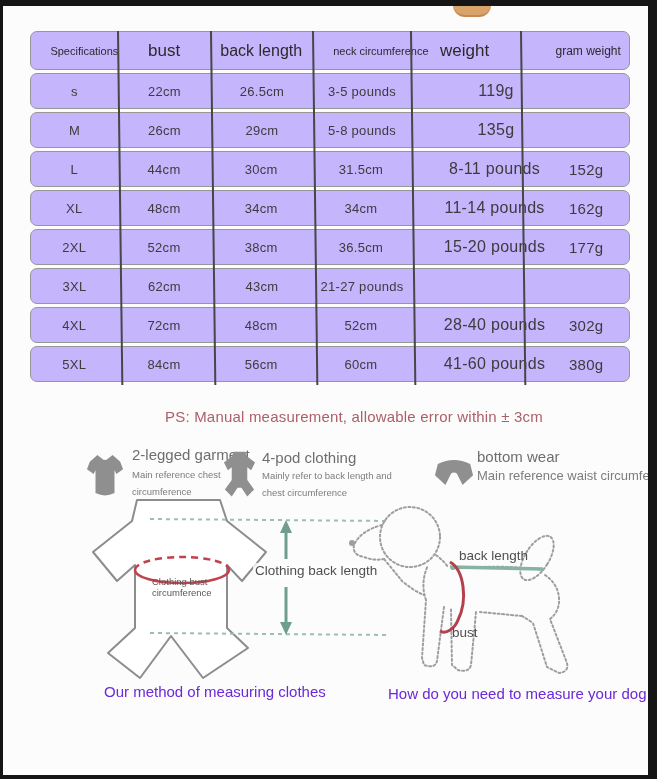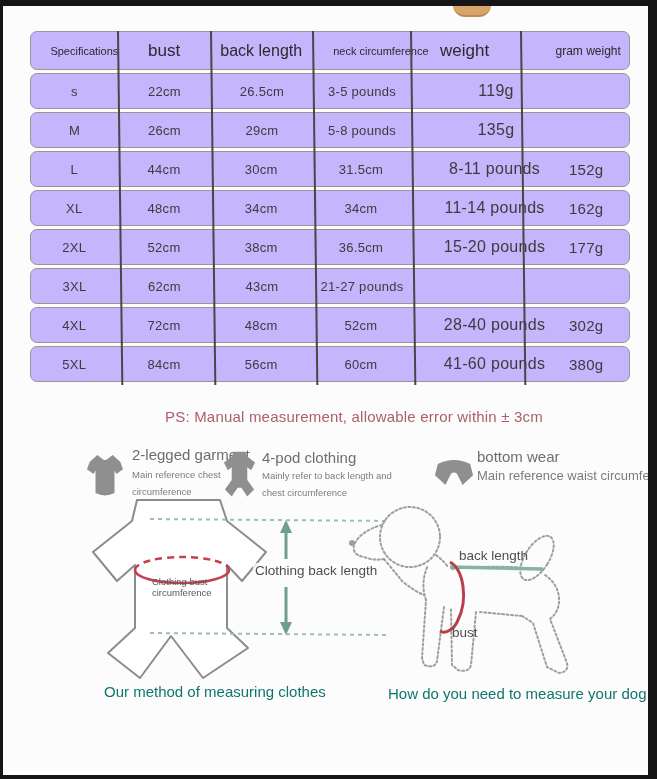--- a/index.html
+++ b/index.html
@@ -50,21 +50,21 @@
   .t2{left:262px;top:449px;} .d2{left:262px;top:467px;width:142px;}
   .t3{left:477px;top:448px;} .d3{left:477px;top:467px;font-size:13px;white-space:nowrap;}
   
   .garment-svg{position:absolute;left:80px;top:493px;z-index:1;}
   .dog-svg{position:absolute;left:340px;top:495px;z-index:1;}
   .lbl{position:absolute;color:#4f4f4f;z-index:3;}
   .lbl-backlen{left:253px;top:563px;font-size:13.5px;background:rgba(252,252,252,.8);padding:0 2px;}
   .lbl-bustcirc{left:152px;top:577px;width:84px;font-size:9.5px;line-height:10.5px;color:#585858;}
   .lbl-dog-backlen{left:459px;top:548px;font-size:13.5px;}
   .lbl-dog-bust{left:452px;top:625px;font-size:13.5px;}
-  .caption{position:absolute;font-size:15px;color:#0f766e;white-space:nowrap;z-index:3;}
+  .caption{position:absolute;font-size:15px;color:#6d28d9;white-space:nowrap;z-index:3;}
   .cap-left{left:104px;top:683px;}
   .cap-right{left:388px;top:685px;}
 </style>
 </head>
 <body>
 
 <div class="stage">
 
   <div class="paw"></div>
 

